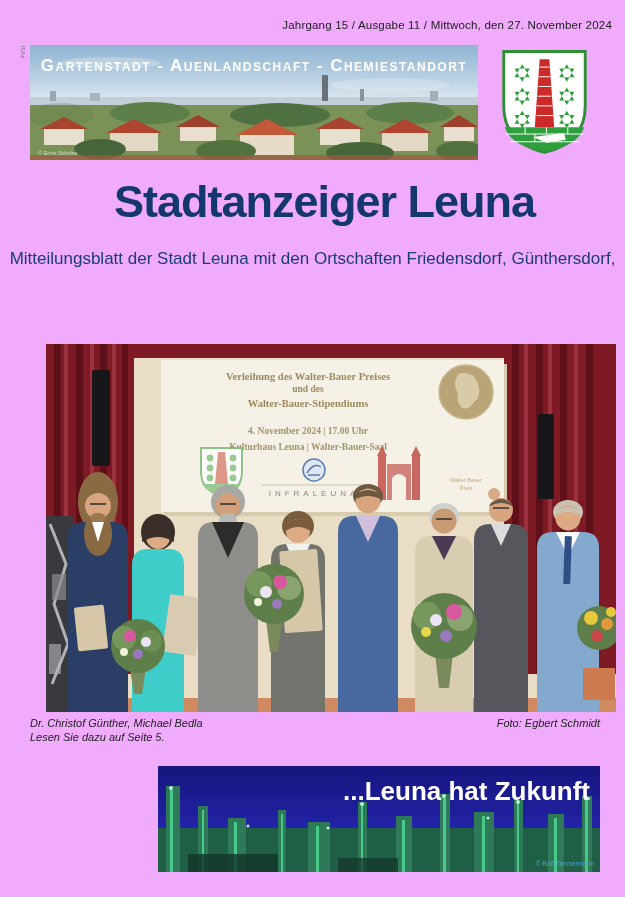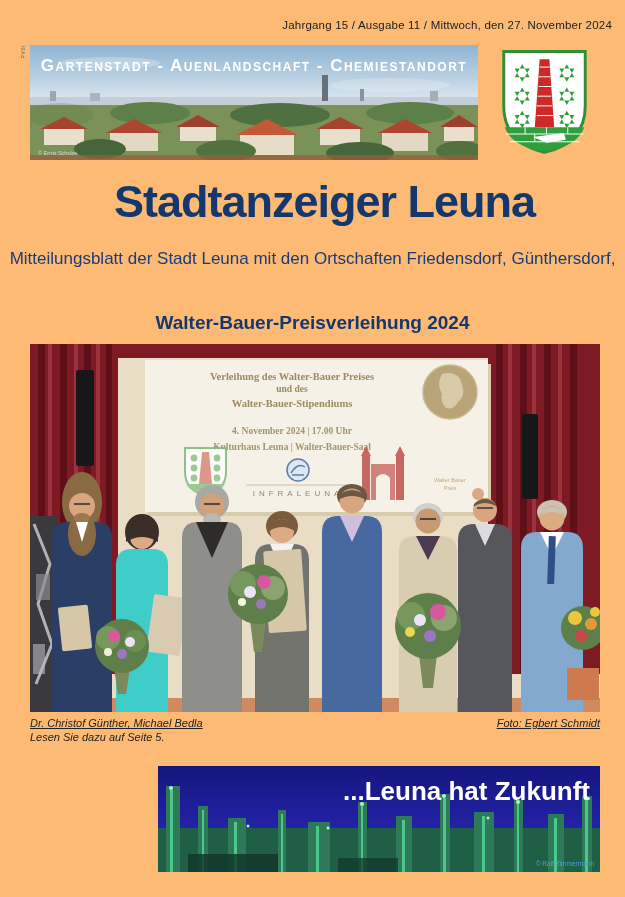--- a/index.html
+++ b/index.html
@@ -1,35 +1,35 @@
 <!DOCTYPE html>
 <html><head>
 <meta charset="utf-8">
 <style>
   html,body{margin:0;padding:0;background:#888;}
   .page{
-    position:relative; width:625px; height:897px; background:#fdba74;
+    position:relative; width:625px; height:897px; background:#f0abfc;
     font-family:"Liberation Sans", sans-serif; overflow:hidden; margin:0 auto;
   }
   .abs{position:absolute;}
   
   .masthead{top:19px; right:13px; font-size:11.5px; color:#1c1c1c; letter-spacing:.2px;}
   .postal{left:20px; top:45px; font-size:5px; color:#666;
           writing-mode:vertical-rl; transform:rotate(180deg); letter-spacing:.5px;}
   
   .page-title{top:176px; left:0; width:625px; text-align:center;
     font-size:45px; font-weight:800; color:#14376e; letter-spacing:-1px;margin-left:12px;}
   .page-subtitle{top:250px; left:0; width:625px; text-align:center;
     font-size:17px; line-height:18px; color:#1c3c74; font-weight:500;}
   .article-heading{top:312px; left:0; width:625px; text-align:center;
     font-size:19px; font-weight:bold; color:#14376e;}
   
   .caption{top:716px; left:30px; width:570px; font-size:11px; line-height:14px;
     font-style:italic; color:#222;}
-  .caption-row{display:flex; justify-content:space-between;text-decoration:underline;}
+  .caption-row{display:flex; justify-content:space-between;}
   svg text{font-family:"Liberation Sans", sans-serif;}
   .serif{font-family:"Liberation Serif", serif;}
 </style>
 </head>
 <body>
 
 <div class="page">
 
   <div class="abs masthead">Jahrgang 15  /  Ausgabe 11  /  Mittwoch, den 27. November 2024</div>
 
@@ -122,23 +122,22 @@
         <polygon points="38,92 70,88 72,95 52,98" fill="#ffffff"></polygon>
       </g>
     </svg>
   </div>
 
   <div class="abs page-title">Stadtanzeiger Leuna</div>
   <div class="abs page-subtitle">
     <div>Mitteilungsblatt der Stadt Leuna mit den Ortschaften Friedensdorf, Günthersdorf,</div>
   </div>
 
-  <div class="abs article-heading">Walter-Bauer-Preisverleihung 2024</div>
-
-  <div class="abs" style="left:30px; top:344px;">
+
+  <div class="abs" style="left:46px; top:344px;">
     <svg width="570" height="368" viewBox="0 0 570 368">
 
       <rect width="570" height="368" fill="#e9ddc6"></rect>
       <rect x="0" y="354" width="570" height="14" fill="#cf8a62"></rect>
 
       <g>
         <rect x="0" y="0" width="570" height="14" fill="#7d1a24"></rect>
         <rect x="0" y="0" width="88" height="330" fill="#7d1a24"></rect>
         <rect x="458" y="0" width="112" height="330" fill="#7d1a24"></rect>
         <g fill="#5f0f18">

